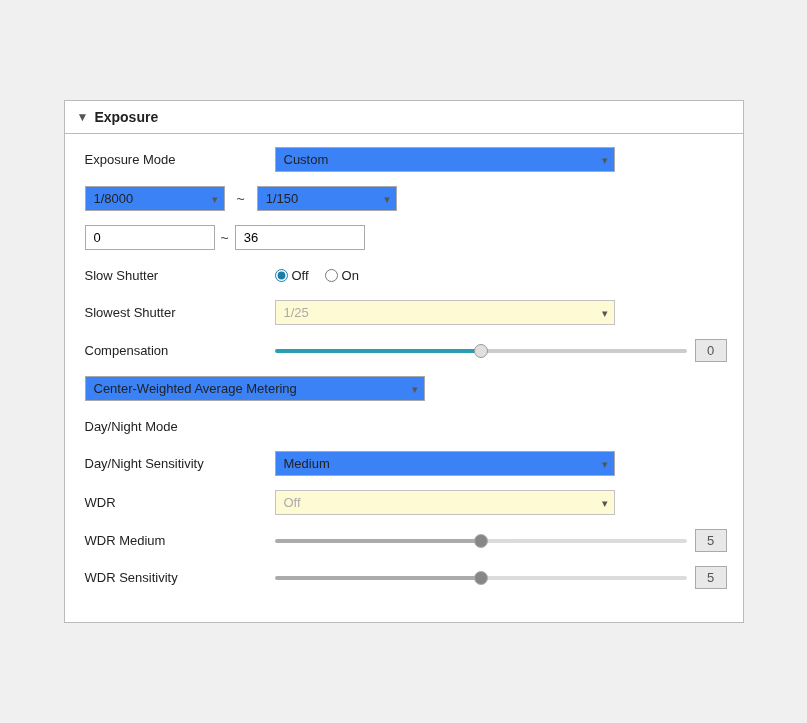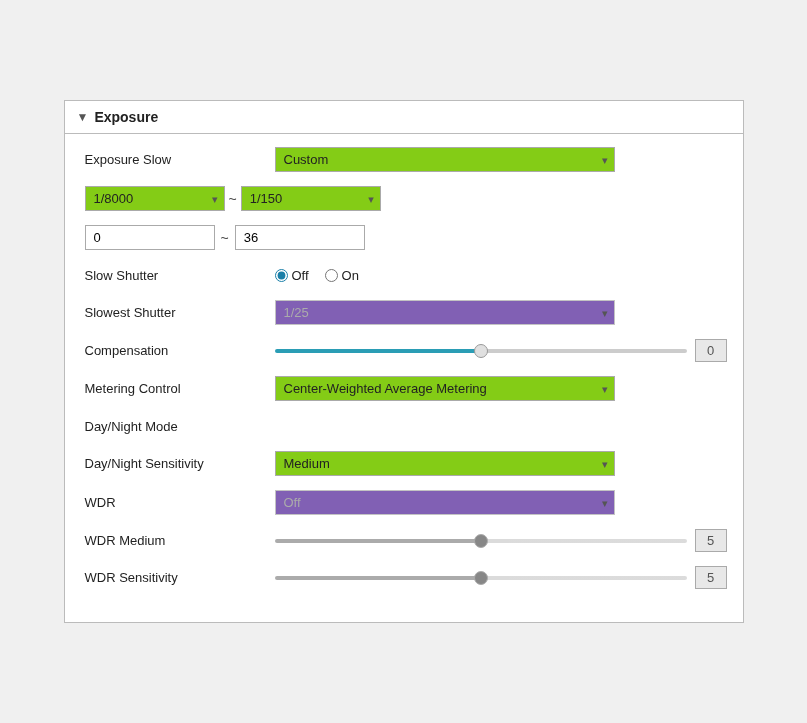--- a/index.html
+++ b/index.html
@@ -52,50 +52,50 @@
       display: flex;
       align-items: center;
     }
     .select-wrapper {
       position: relative;
       display: inline-block;
     }
     .select-wrapper select {
       appearance: none;
       -webkit-appearance: none;
-      background: #84cc16;
+      background: #3b82f6;
       border: 1px solid #aaa;
       padding: 4px 28px 4px 8px;
       font-size: 13px;
       color: #222;
       cursor: pointer;
       outline: none;
       min-width: 120px;
     }
     .select-wrapper select:disabled {
-      background: #4c1d95;
+      background: #fef9c3;
       color: #888;
     }
     .select-arrow {
       position: absolute;
       right: 7px;
       top: 50%;
       transform: translateY(-50%);
       pointer-events: none;
       font-size: 11px;
       color: #555;
     }
     .exposure-mode-select {
       width: 340px;
     }
     
     .shutter-wrapper {
       display: flex;
       align-items: center;
-      gap: 4px;
+      gap: 12px;
     }
     .shutter-wrapper select {
       width: 140px;
     }
     .tilde {
       font-size: 14px;
       color: #444;
     }
     
     .gain-input {
@@ -190,21 +190,21 @@
 </head>
 <body>
 
 <div class="panel">
   <div class="panel-header">
     <span class="panel-header-arrow">▼</span>
     <span>Exposure</span>
   </div>
   <div class="rows" id="rows-container">
   <div class="row">
-        <div class="row-label">Exposure Slow</div>
+        <div class="row-label">Exposure Mode</div>
         <div class="row-control">
           <div class="select-wrapper"><select class="exposure-mode-select"><option value="Custom">Custom</option><option value="Auto">Auto</option><option value="Manual">Manual</option><option value="Iris Priority">Iris Priority</option><option value="Shutter Priority">Shutter Priority</option></select><span class="select-arrow">▾</span></div>
         </div>
       </div>
       <div class="row">
         <div class="row-control">
           <div class="shutter-wrapper">
             <div class="select-wrapper"><select><option value="1/8000">1/8000</option><option value="1/4000">1/4000</option><option value="1/2000">1/2000</option><option value="1/1000">1/1000</option><option value="1/500">1/500</option><option value="1/250">1/250</option><option value="1/150">1/150</option><option value="1/100">1/100</option><option value="1/50">1/50</option><option value="1/25">1/25</option></select><span class="select-arrow">▾</span></div>
             <span class="tilde">~</span>
             <div class="select-wrapper"><select><option value="1/8000">1/8000</option><option value="1/4000">1/4000</option><option value="1/2000">1/2000</option><option value="1/1000">1/1000</option><option value="1/500">1/500</option><option value="1/250">1/250</option><option value="1/150" selected="">1/150</option><option value="1/100">1/100</option><option value="1/50">1/50</option><option value="1/25">1/25</option></select><span class="select-arrow">▾</span></div>
@@ -242,21 +242,20 @@
       <div class="row">
         <div class="row-label">Compensation</div>
         <div class="row-control">
           <div class="slider-row">
             <input type="range" min="-5" max="5" class="compensation-slider" value="0" style="">
             <div class="slider-value">0</div>
           </div>
         </div>
       </div>
       <div class="row">
-        <div class="row-label">Metering Control</div>
         <div class="row-control">
           <div class="select-wrapper"><select class="metering-select"><option value="Center-Weighted Average Metering">Center-Weighted Average Metering</option><option value="Spot Metering">Spot Metering</option><option value="Full-Screen Average Metering">Full-Screen Average Metering</option></select><span class="select-arrow">▾</span></div>
         </div>
       </div>
       <div class="row">
         <div class="row-label">Day/Night Mode</div>
       </div>
       <div class="row">
         <div class="row-label">Day/Night Sensitivity</div>
         <div class="row-control">

